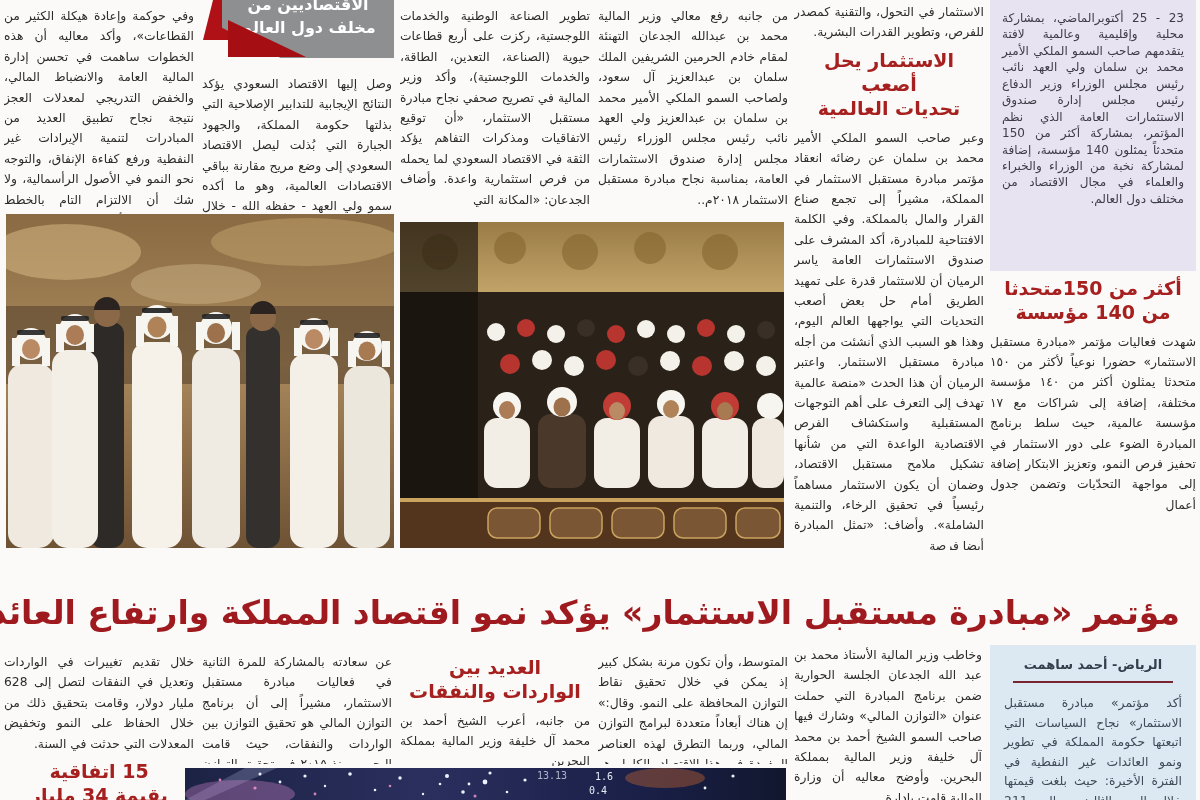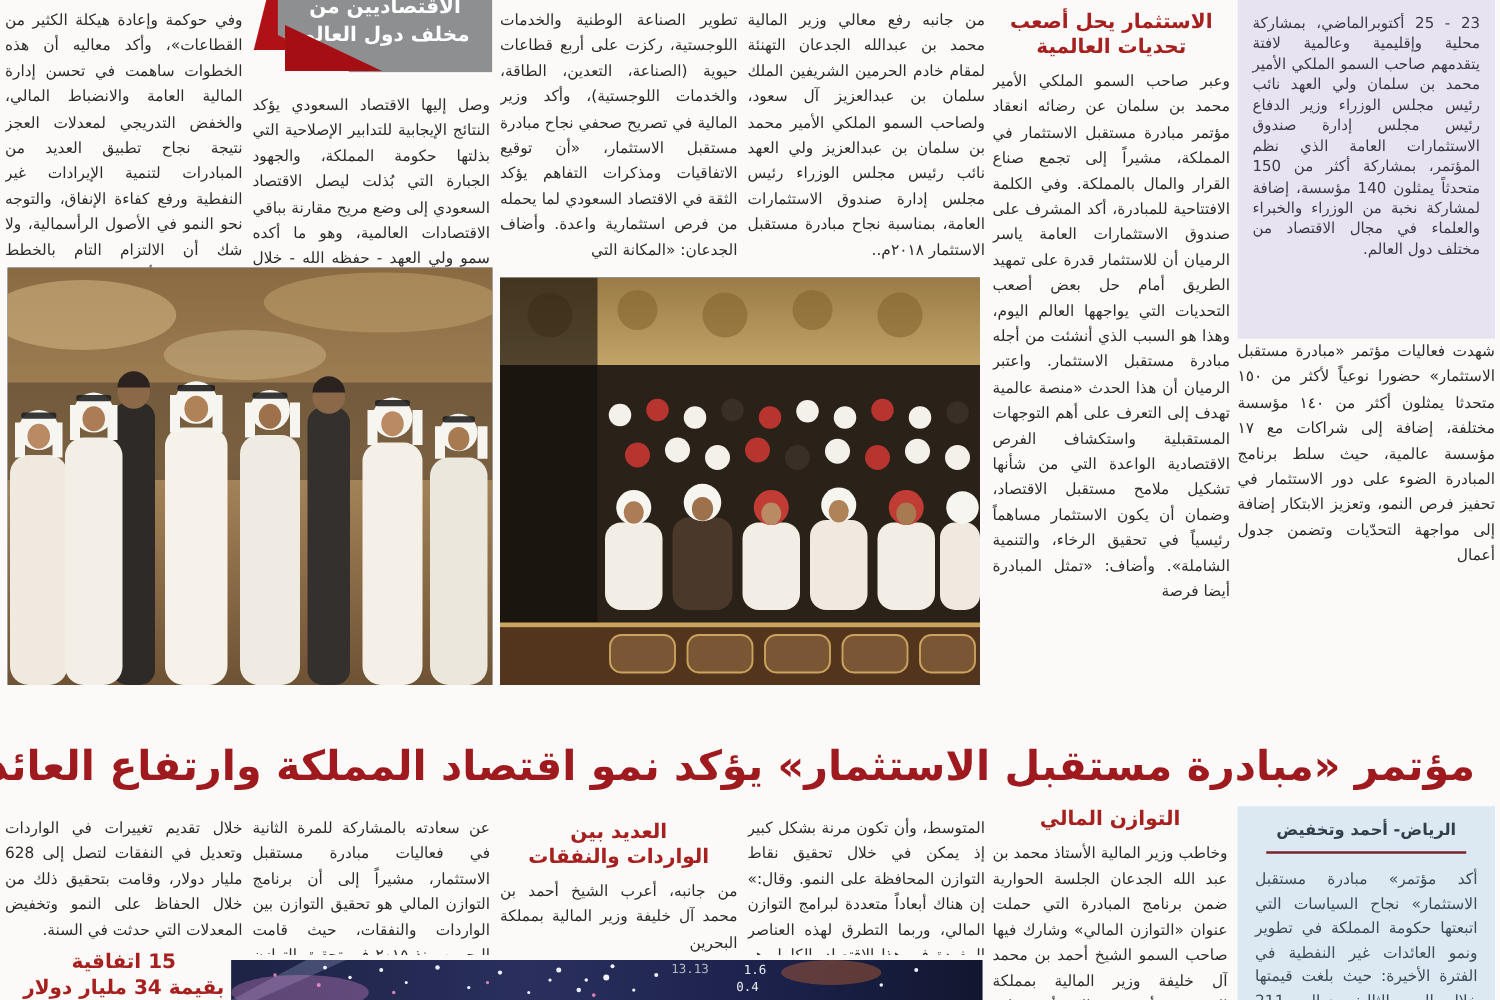--- a/index.html
+++ b/index.html
@@ -1,21 +1,21 @@
 <!DOCTYPE html>
 <html lang="ar" dir="rtl"><head>
 <meta charset="utf-8">
 <style>
   html,body{margin:0;padding:0;background:#e8e8e8;}
   .page{position:relative;width:1200px;height:800px;background:#fbfaf8;overflow:hidden;
         font-family:"DejaVu Sans",sans-serif;direction:rtl;}
   .abs{position:absolute;}
   .tcol{position:absolute;overflow:hidden;}
   .body{font-size:12.3px;line-height:1.66;text-align:justify;color:#2e2c2a;margin:0;}
-  .h-red{color:#a6201f;font-weight:bold;font-size:16px;line-height:1.28;text-align:center;
+  .h-red{color:#a6201f;font-weight:bold;font-size:19px;line-height:1.28;text-align:center;
          white-space:pre-line;margin:5px 0 7px 0;}
   .mainhead{position:absolute;left:20px;top:571px;width:1160px;text-align:center;
             font-size:33px;font-weight:bold;color:#9e1a1e;white-space:nowrap;}
   .pinkbox{background:#e8e3f0;padding:10px 12px;box-sizing:border-box;width:100%;height:271px;
            font-size:12px;line-height:1.37;color:#3c3c46;text-align:justify;overflow:hidden;}
   .bluebox{position:absolute;background:#dce9f2;padding:12px 14px;box-sizing:border-box;overflow:hidden;}
   .byline{font-weight:bold;font-size:13px;color:#31404c;text-align:center;}
   .byline-rule{height:2px;background:#7a2430;width:90%;margin:9px auto 10px auto;}
   .blue-body{color:#3d4c58;font-size:12.4px;line-height:1.58;}
   .graybox{position:absolute;left:20px;top:0;right:0;height:58px;background:#8d8f91;overflow:hidden;
@@ -32,24 +32,27 @@
            font-family:"DejaVu Sans Mono",monospace;}
   .mkt-num.dim{color:#aeb6c8;text-align:right;}
 </style>
 </head>
 <body>
 
 <div class="page">
 
   <div class="tcol" style="left:990px;top:0;width:206px;height:550px">
     <div class="pinkbox">23 - 25 أكتوبرالماضي، بمشاركة محلية وإقليمية وعالمية لافتة يتقدمهم صاحب السمو الملكي الأمير محمد بن سلمان ولي العهد نائب رئيس مجلس الوزراء وزير الدفاع رئيس مجلس إدارة صندوق الاستثمارات العامة الذي نظم المؤتمر، بمشاركة أكثر من 150 متحدثاً يمثلون 140 مؤسسة، إضافة لمشاركة نخبة من الوزراء والخبراء والعلماء في مجال الاقتصاد من مختلف دول العالم.</div>
+    <h3 class="h-red">أكثر من 150متحدثا
+من 140 مؤسسة</h3>
     <p class="body">شهدت فعاليات مؤتمر «مبادرة مستقبل الاستثمار» حضورا نوعياً لأكثر من ١٥٠ متحدثا يمثلون أكثر من ١٤٠ مؤسسة مختلفة، إضافة إلى شراكات مع ١٧ مؤسسة عالمية، حيث سلط برنامج المبادرة الضوء على دور الاستثمار في تحفيز فرص النمو، وتعزيز الابتكار إضافة إلى مواجهة التحدّيات وتضمن جدول أعمال</p>
   </div>
 
   <div class="tcol" style="left:794px;top:2px;width:190px;height:548px">
+    <p class="body">الاستثمار في التحول، والتقنية كمصدر للفرص، وتطوير القدرات البشرية.</p>
     <h3 class="h-red">الاستثمار يحل أصعب
 تحديات العالمية</h3>
     <p class="body">وعبر صاحب السمو الملكي الأمير محمد بن سلمان عن رضائه انعقاد مؤتمر مبادرة مستقبل الاستثمار في المملكة، مشيراً إلى تجمع صناع القرار والمال بالمملكة. وفي الكلمة الافتتاحية للمبادرة، أكد المشرف على صندوق الاستثمارات العامة ياسر الرميان أن للاستثمار قدرة على تمهيد الطريق أمام حل بعض أصعب التحديات التي يواجهها العالم اليوم، وهذا هو السبب الذي أنشئت من أجله مبادرة مستقبل الاستثمار. واعتبر الرميان أن هذا الحدث «منصة عالمية تهدف إلى التعرف على أهم التوجهات المستقبلية واستكشاف الفرص الاقتصادية الواعدة التي من شأنها تشكيل ملامح مستقبل الاقتصاد، وضمان أن يكون الاستثمار مساهماً رئيسياً في تحقيق الرخاء، والتنمية الشاملة». وأضاف: «تمثل المبادرة أيضا فرصة</p>
   </div>
 
   <p class="body tcol" style="left:598px;top:6px;width:190px;height:208px">من جانبه رفع معالي وزير المالية محمد بن عبدالله الجدعان التهنئة لمقام خادم الحرمين الشريفين الملك سلمان بن عبدالعزيز آل سعود، ولصاحب السمو الملكي الأمير محمد بن سلمان بن عبدالعزيز ولي العهد نائب رئيس مجلس الوزراء رئيس مجلس إدارة صندوق الاستثمارات العامة، بمناسبة نجاح مبادرة مستقبل الاستثمار ٢٠١٨م..</p>
 
   <p class="body tcol" style="left:400px;top:6px;width:190px;height:208px">تطوير الصناعة الوطنية والخدمات اللوجستية، ركزت على أربع قطاعات حيوية (الصناعة، التعدين، الطاقة، والخدمات اللوجستية)، وأكد وزير المالية في تصريح صحفي نجاح مبادرة مستقبل الاستثمار، «أن توقيع الاتفاقيات ومذكرات التفاهم يؤكد الثقة في الاقتصاد السعودي لما يحمله من فرص استثمارية واعدة. وأضاف الجدعان: «المكانة التي</p>
 
   <div class="abs" style="left:202px;top:0;width:192px;height:62px">
@@ -204,27 +207,26 @@
         <rect x="212" y="286" width="52" height="30" rx="9"></rect>
           <rect x="274" y="286" width="52" height="30" rx="9"></rect>
         <rect x="336" y="286" width="44" height="30" rx="9"></rect>
       </g>
     </svg>
   </div>
 
   <h1 class="mainhead">مؤتمر «مبادرة مستقبل الاستثمار» يؤكد نمو اقتصاد المملكة وارتفاع العائدات غير النفطية</h1>
 
   <div class="bluebox" style="left:990px;top:645px;width:206px;height:158px">
-    <div class="byline">الرياض- أحمد وتخفيض</div>
+    <div class="byline">الرياض- أحمد ساهمت</div>
     <div class="byline-rule"></div>
     <p class="body blue-body">أكد مؤتمر» مبادرة مستقبل الاستثمار» نجاح السياسات التي اتبعتها حكومة المملكة في تطوير ونمو العائدات غير النفطية في الفترة الأخيرة: حيث بلغت قيمتها خلال الربع الثالث حوالي 211 مليار ريال</p>
   </div>
 
   <div class="tcol" style="left:794px;top:645px;width:188px;height:158px">
-    <h3 class="h-red" style="margin-top:0">التوازن المالي</h3>
     <p class="body">وخاطب وزير المالية الأستاذ محمد بن عبد الله الجدعان الجلسة الحوارية ضمن برنامج المبادرة التي حملت عنوان «التوازن المالي» وشارك فيها صاحب السمو الشيخ أحمد بن محمد آل خليفة وزير المالية بمملكة البحرين. وأوضح معاليه أن وزارة المالية قامت بإدارة</p>
   </div>
 
   <p class="body tcol" style="left:598px;top:652px;width:190px;height:112px">المتوسط، وأن تكون مرنة بشكل كبير إذ يمكن في خلال تحقيق نقاط التوازن المحافظة على النمو. وقال:» إن هناك أبعاداً متعددة لبرامج التوازن المالي، وربما التطرق لهذه العناصر المفردة في هذا الاقتصاد بالكامل هو شيء مهم</p>
 
   <div class="tcol" style="left:400px;top:650px;width:190px;height:116px">
     <h3 class="h-red">العديد بين
 الواردات والنفقات</h3>
     <p class="body">من جانبه، أعرب الشيخ أحمد بن محمد آل خليفة وزير المالية بمملكة البحرين</p>
   </div>

